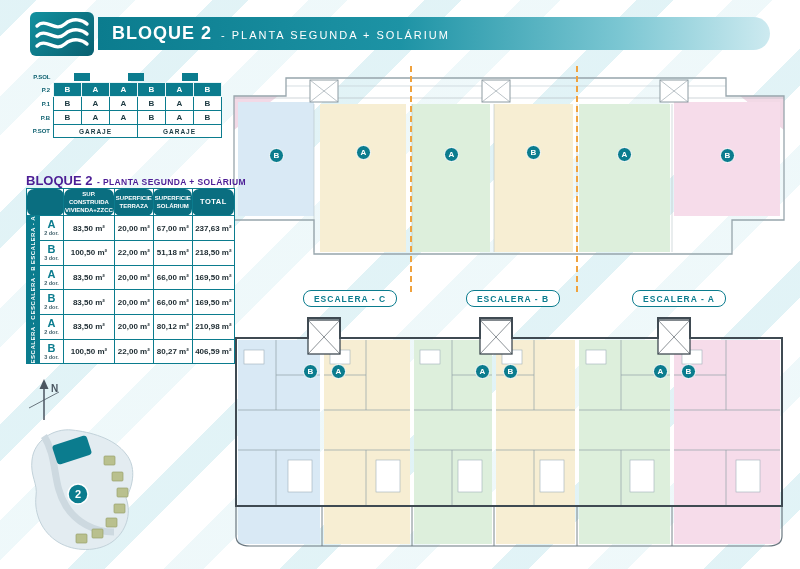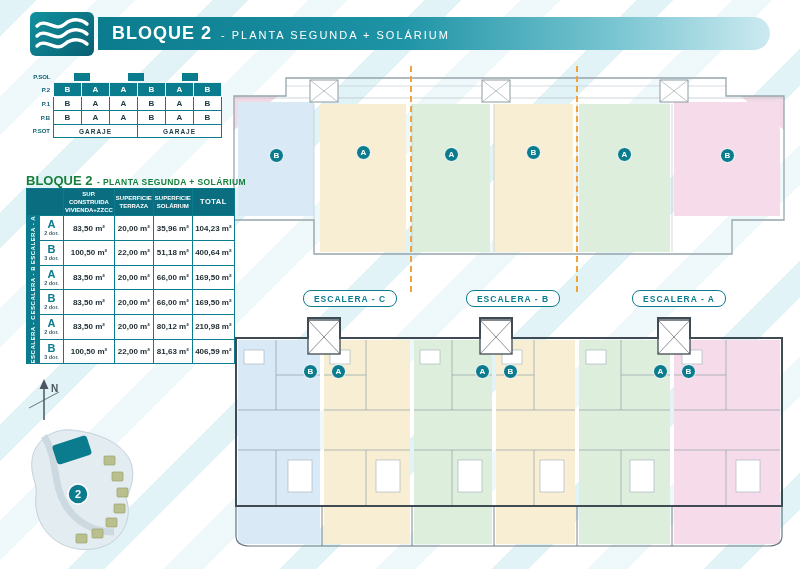--- a/index.html
+++ b/index.html
@@ -23,27 +23,27 @@
   .sec-table td{padding:0;}
   .flab{width:26px;font-size:6px;font-weight:bold;color:#0b5f6e;text-align:right;padding-right:3px !important;}
   .sec-cell{width:27px;height:13px;border:1px solid #0b7c8e;background:#fff;
             font-size:8px;font-weight:bold;color:#1d3a42;text-align:center;}
   .sec-cell.hl{background:#0b7c8e;color:#fff;border-color:#e8f6f8;}
   .psol-td{position:relative;height:10px;}
   .psol-block{position:absolute;top:1px;width:16px;height:8px;background:#0b7c8e;}
   .gar-cell{height:12px;border:1px solid #0b7c8e;background:#fff;font-size:6.5px;
             font-weight:bold;color:#1d3a42;text-align:center;letter-spacing:1px;}
   
-  .tbl-title{position:absolute;left:26px;top:171px;color:#15803d;z-index:3;white-space:nowrap;}
+  .tbl-title{position:absolute;left:26px;top:171px;color:#4c1d95;z-index:3;white-space:nowrap;}
   .tt-big{font-size:13px;font-weight:bold;}
   .tt-small{font-size:8.5px;font-weight:bold;letter-spacing:.4px;}
   .apt-table{position:absolute;left:26px;top:188px;border-collapse:collapse;z-index:3;background:#fff;}
   .apt-table th,.apt-table td{border:1px solid #0b7c8e;padding:0;}
   .apt-table thead th{background:#0a6e80;color:#fff;font-size:6px;font-weight:bold;
-      line-height:1.35;height:24px;text-align:center;padding:1px 1px;}
+      line-height:1.35;height:24px;text-align:center;padding:1px 1px;border-radius:7px;}
   .th-total{font-size:7.5px !important;letter-spacing:.5px;}
   .col-esc{width:13px;} .col-unit{width:24px;} .col-b{width:45px;} .col-t{width:36px;}
   .col-s{width:37px;} .col-tot{width:42px;}
   .apt-table tbody td{background:#fff;font-size:8px;font-weight:bold;color:#1c2a30;
       text-align:center;height:23px;}
   .esc-cell{background:#0b7c8e !important;}
   .esc-cell span{display:block;writing-mode:vertical-rl;transform:rotate(180deg);
       font-size:6px;font-weight:bold;color:#fff;letter-spacing:.5px;margin:0 auto;white-space:nowrap;}
   .u-letter{font-size:11px;font-weight:bold;color:#0b7c8e;line-height:1;}
   .u-dorms{font-size:5.5px;color:#45646e;line-height:1.2;}
@@ -155,32 +155,32 @@
       <tr>
         <td class="esc-cell" rowspan="2">
             <span>ESCALERA - A</span>
           </td>
         <td>
             <div class="u-letter">A</div>
             <div class="u-dorms">2 dor.</div>
           </td>
         <td>83,50 m²</td>
         <td>20,00 m²</td>
-        <td>35,96 m²</td>
-        <td>104,23 m²</td>
+        <td>67,00 m²</td>
+        <td>237,63 m²</td>
       </tr>
       <tr>
         <td>
             <div class="u-letter">B</div>
             <div class="u-dorms">3 dor.</div>
           </td>
         <td>100,50 m²</td>
         <td>22,00 m²</td>
         <td>51,18 m²</td>
-        <td>400,64 m²</td>
+        <td>218,50 m²</td>
       </tr>
       <tr>
         <td class="esc-cell" rowspan="2">
             <span>ESCALERA - B</span>
           </td>
         <td>
             <div class="u-letter">A</div>
             <div class="u-dorms">2 dor.</div>
           </td>
         <td>83,50 m²</td>
@@ -211,21 +211,21 @@
         <td>80,12 m²</td>
         <td>210,98 m²</td>
       </tr>
       <tr>
         <td>
             <div class="u-letter">B</div>
             <div class="u-dorms">3 dor.</div>
           </td>
         <td>100,50 m²</td>
         <td>22,00 m²</td>
-        <td>81,63 m²</td>
+        <td>80,27 m²</td>
         <td>406,59 m²</td>
       </tr>
     </tbody>
   </table>
 
   <svg class="topplan" width="566" height="228" viewBox="0 0 566 228">
     <polygon points="8,32 52,32 8,66" fill="#f2d9e6"></polygon>
     <polygon points="558,32 514,32 558,66" fill="#f2d9e6"></polygon>
     <rect x="12" y="38" width="76" height="114" fill="#d9e9f5"></rect>
     <rect x="94" y="40" width="86" height="148" fill="#f7eed3"></rect>

